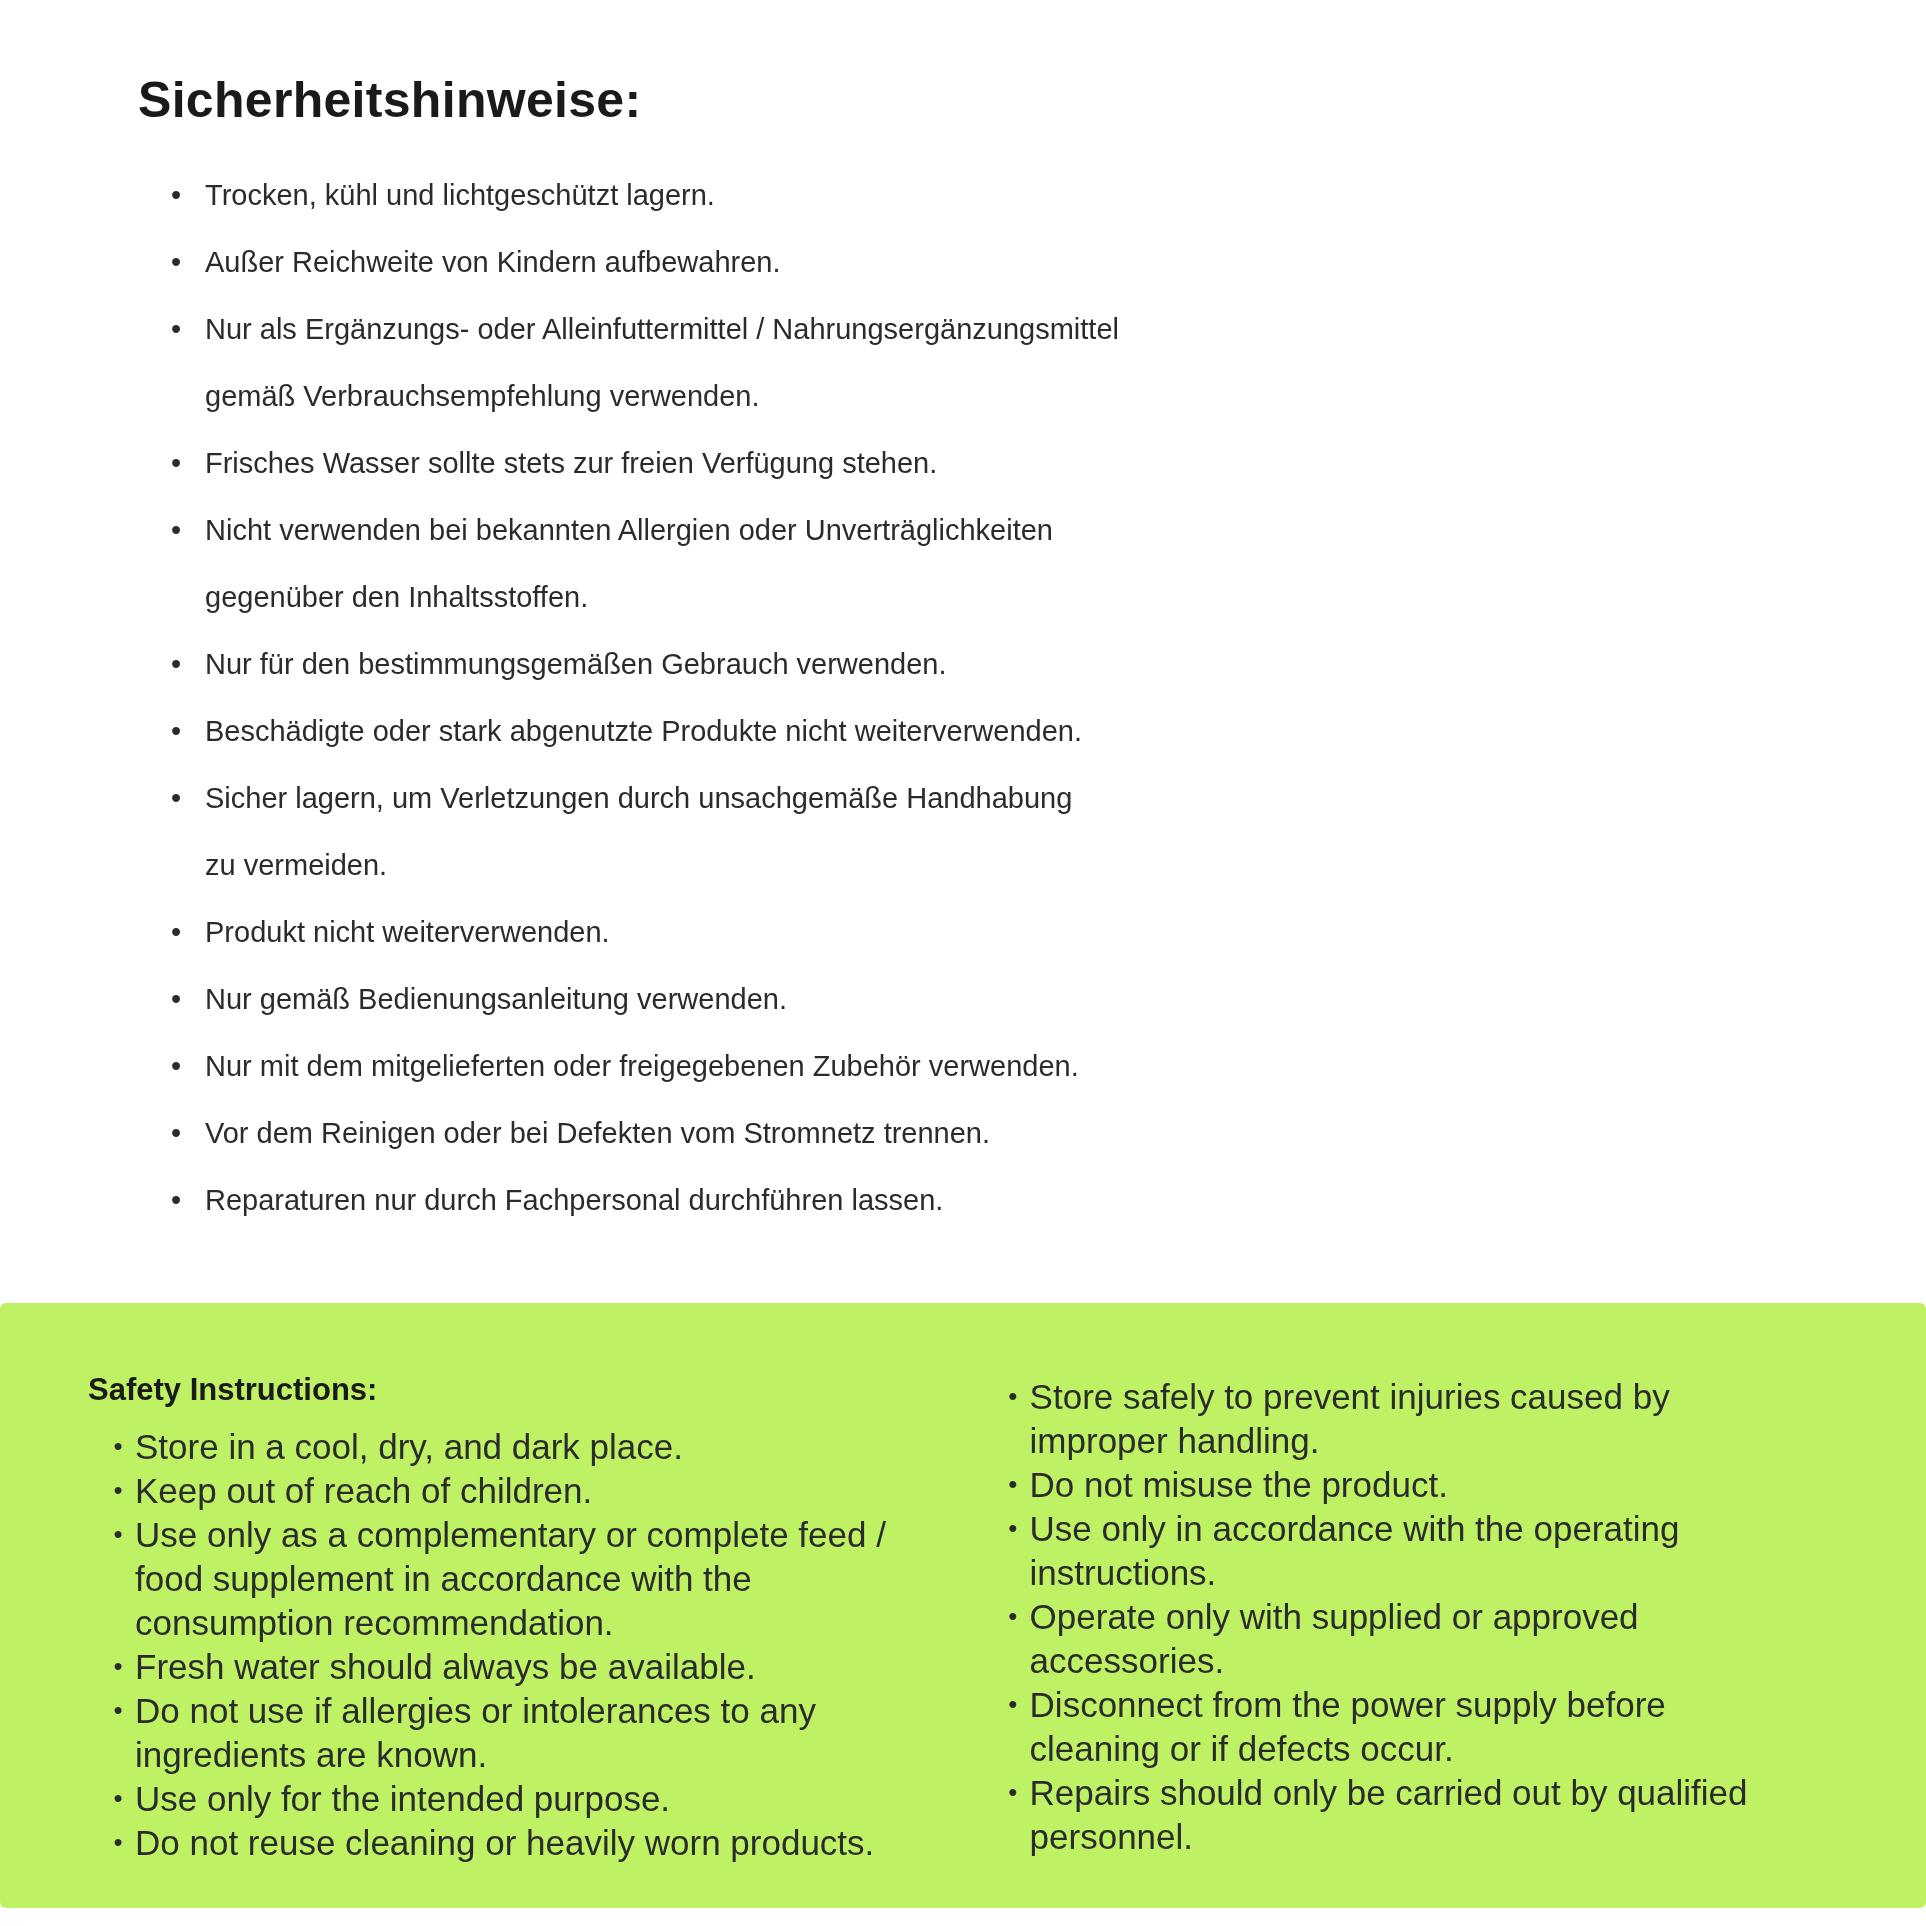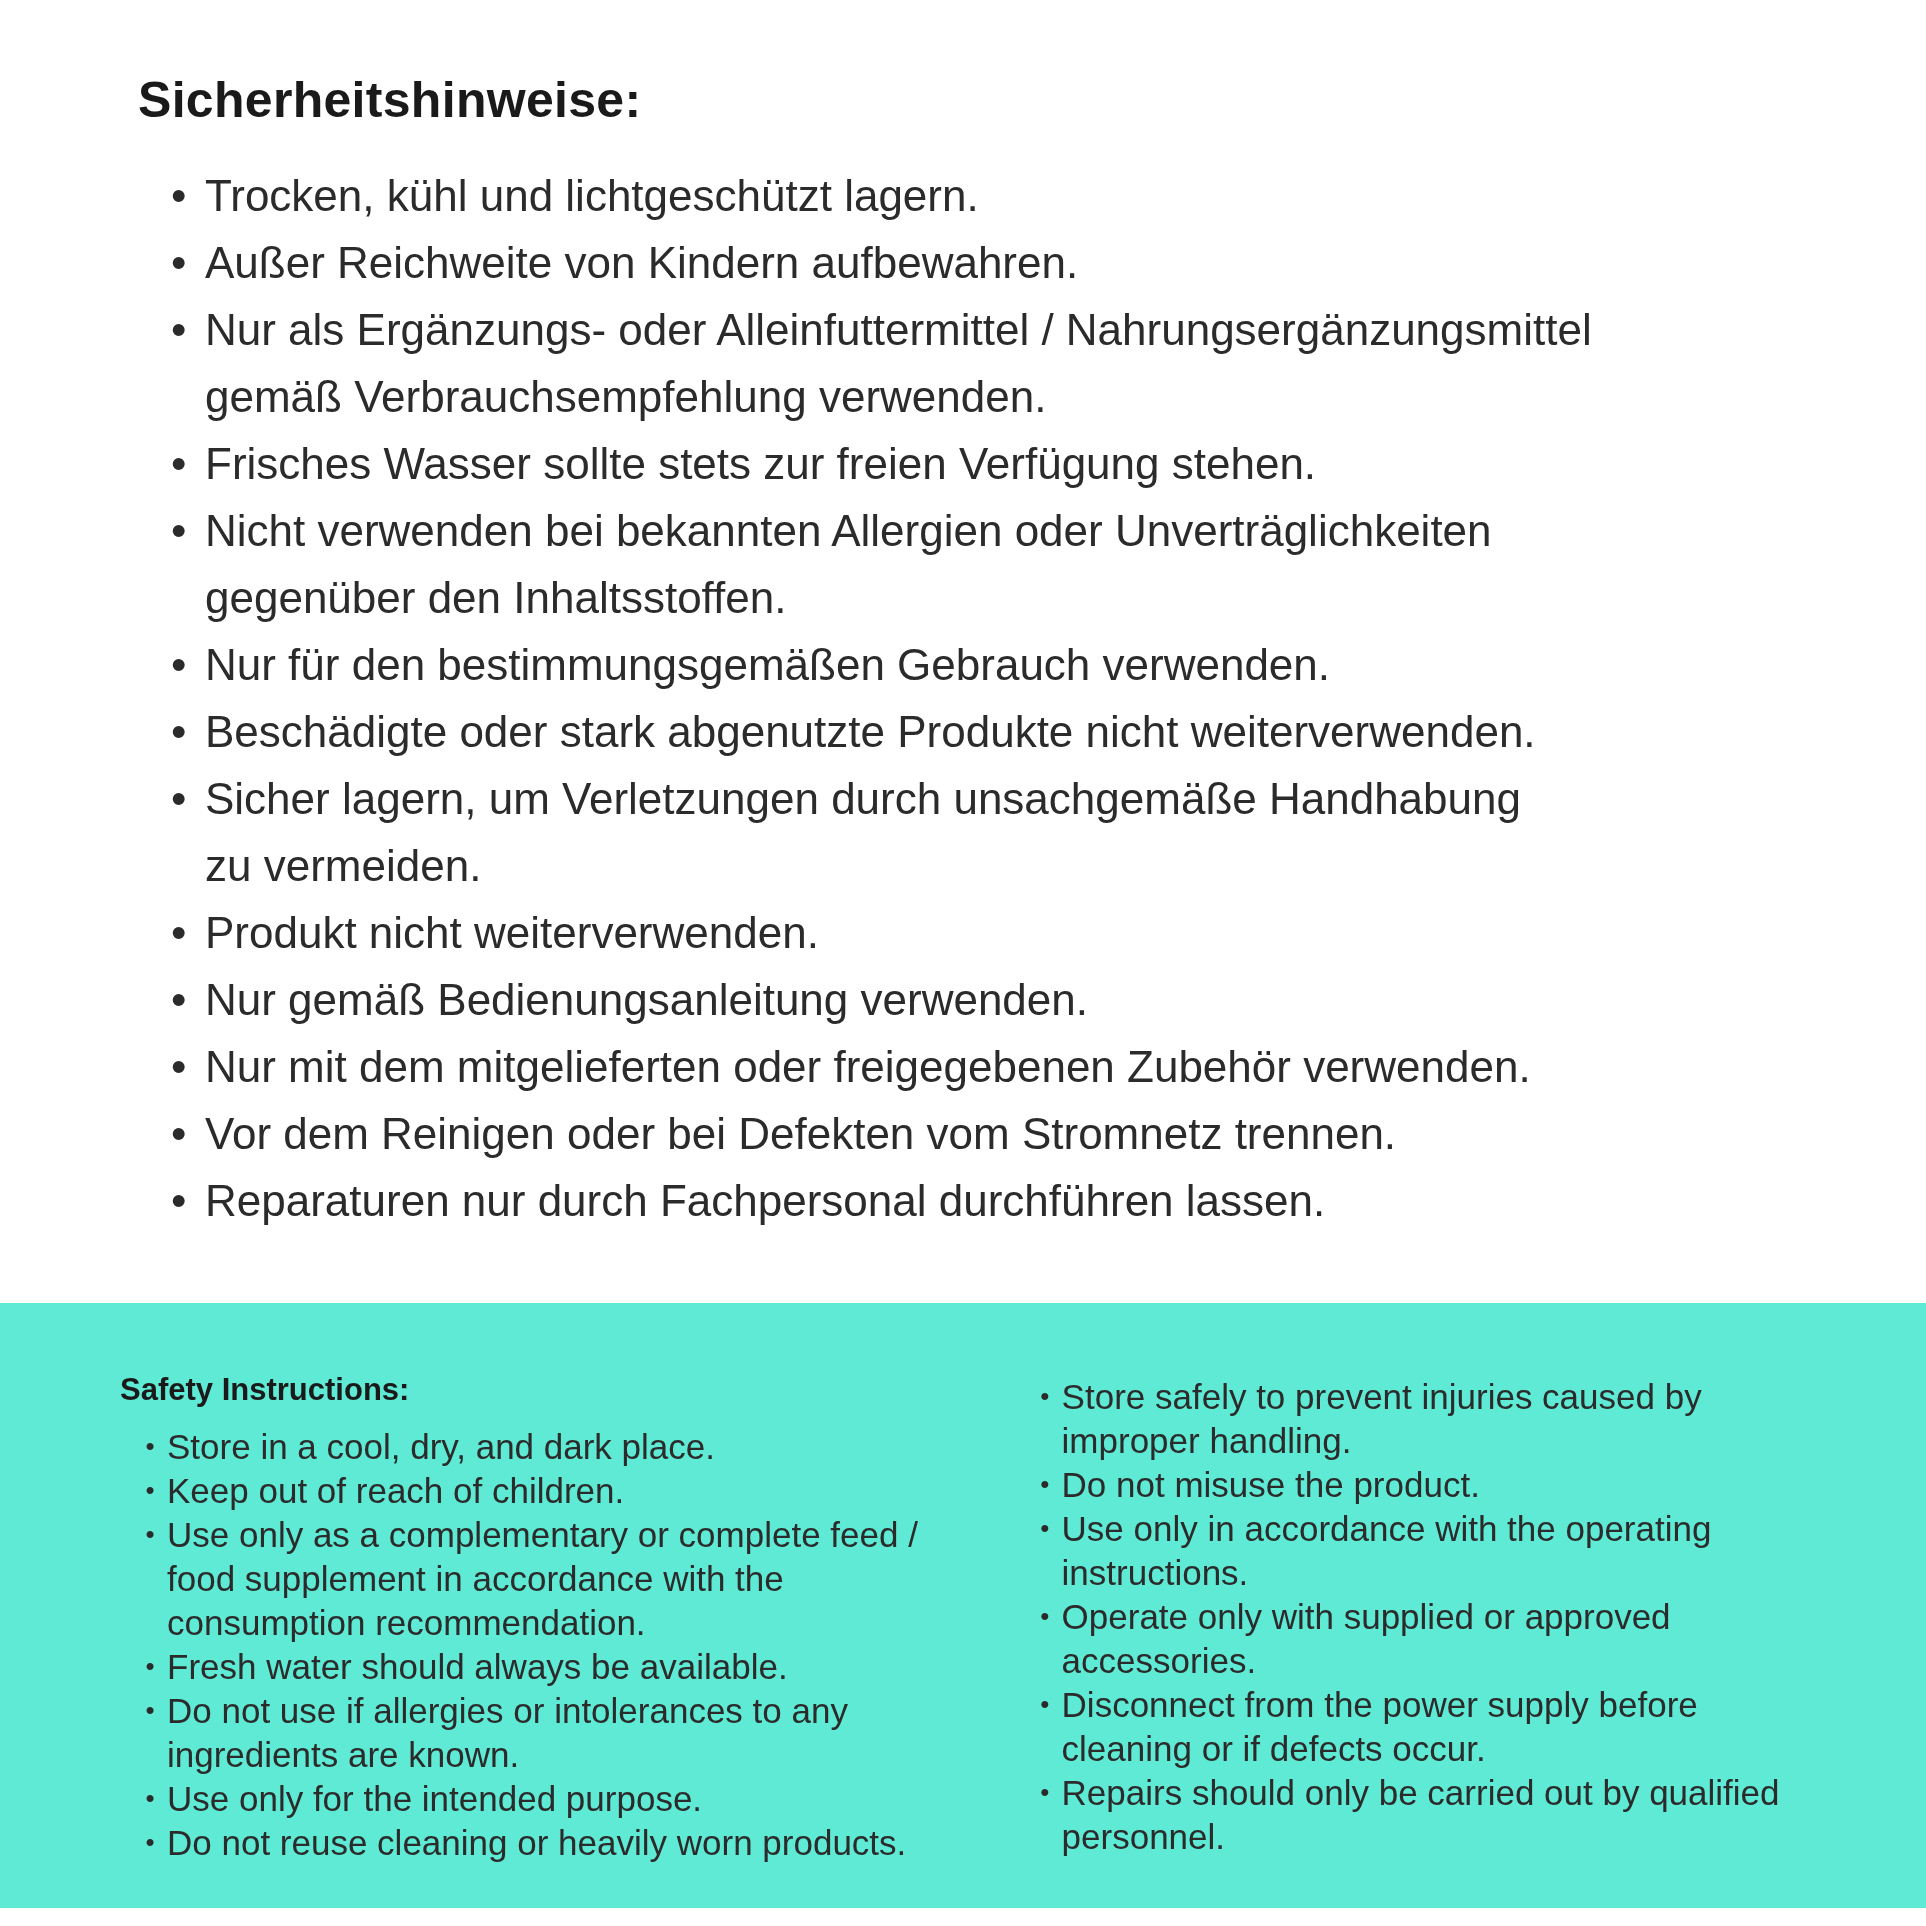--- a/index.html
+++ b/index.html
@@ -22,41 +22,42 @@
   .german-title {
     font-size: 50px;
     font-weight: 700;
     color: #1a1a1a;
     letter-spacing: 0.3px;
     margin-bottom: 33px;
   }
   .german-list { list-style: none; }
   .german-list li {
     position: relative;
-    font-size: 44px;
+    font-size: 29px;
     line-height: 67px;
     color: #2b2b2b;
     padding-left: 67px;
     white-space: pre-line;
   }
   .german-list li::before {
     content: "\2022";
     position: absolute;
     left: 33px;
     top: 0;
     color: #2b2b2b;
   }
 
   
   .english-section {
     height: 610px;
-    background: #5eead4;
-    padding: 69px 58px 0 120px;
+    background: #bef264;
+    padding: 69px 58px 0 88px;
     display: flex;
     gap: 9.6px;
+    border-radius: 6px;
   }
   .col-left  { width: 899px; }
   .col-right { width: 828px; padding-top: 2.6px; }
   .english-title {
     font-size: 31px;
     font-weight: 700;
     color: #1a1a1a;
     margin-bottom: 16.7px;
   }
   .english-list { list-style: none; }

